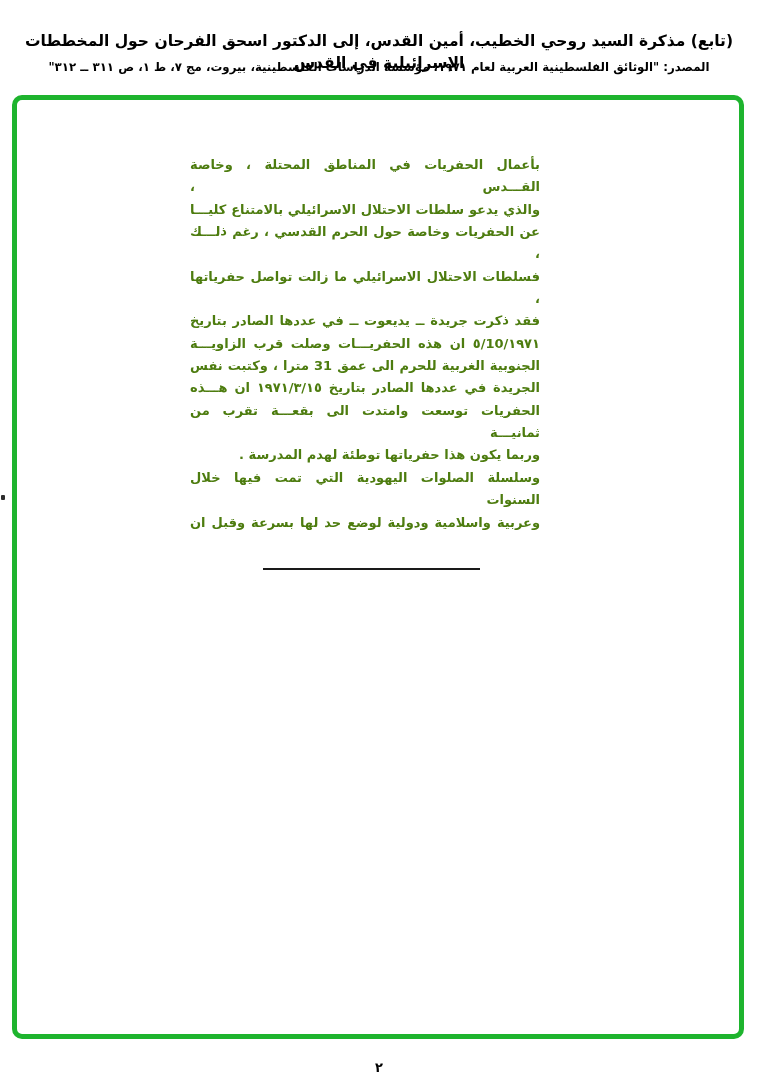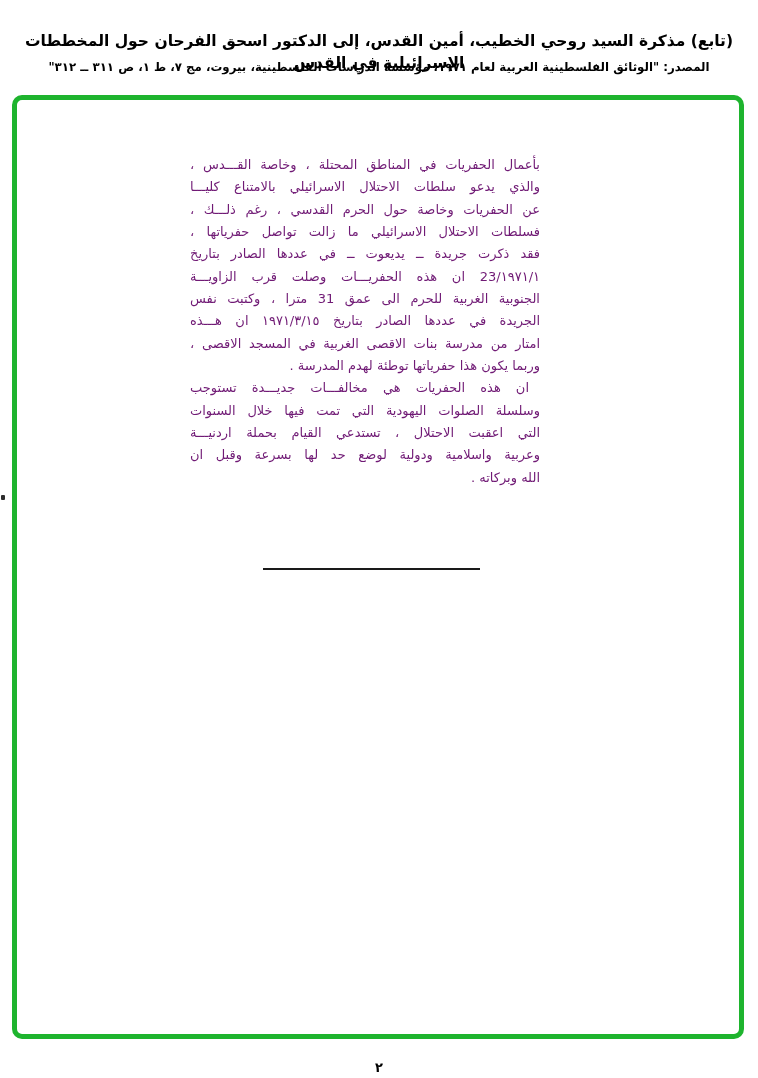--- a/index.html
+++ b/index.html
@@ -33,21 +33,21 @@
     width: 732px; height: 944px;
     border: 5px solid var(--frame-green, #1eb42e);
     border-radius: 10px;
     background: #ffffff;
   }
 
   
   .body-text {
     position: absolute; left: 190px; top: 146px; width: 350px;
     direction: rtl;
-    font-size: 13px; font-weight: normal; color: #701a75;
+    font-size: 13px; font-weight: bold; color: #4d7c0f;
     line-height: 22.35px;
   }
   .line { text-align: justify; text-align-last: justify; white-space: normal; }
   .line.para-end { text-align-last: right; }
   .line.indent { padding-right: 11px; }
 
   
   .sig-rule {
     position: absolute; left: 263px; top: 560px;
     width: 217px; height: 2px;
@@ -75,30 +75,27 @@
   <div class="doc-source">المصدر: "الوثائق الفلسطينية العربية لعام ١٩٧١، مؤسسة الدراسات الفلسطينية، بيروت، مج ٧، ط ١، ص ٣١١ ــ ٣١٢"</div>
 
   <div class="frame"></div>
 
   <div class="body-text">
     <div class="line">بأعمال الحفريات في المناطق المحتلة ، وخاصة القـــدس ،</div>
     <div class="line">والذي يدعو سلطات الاحتلال الاسرائيلي بالامتناع كليـــا</div>
     <div class="line">عن الحفريات وخاصة حول الحرم القدسي ، رغم ذلـــك ،</div>
     <div class="line">فسلطات الاحتلال الاسرائيلي ما زالت تواصل حفرياتها ،</div>
     <div class="line">فقد ذكرت جريدة ــ يديعوت ــ في عددها الصادر بتاريخ</div>
-    <div class="line">١٩٧١/١/23 ان هذه الحفريـــات وصلت قرب الزاويـــة</div>
+    <div class="line">١٩٧١/10/٥ ان هذه الحفريـــات وصلت قرب الزاويـــة</div>
     <div class="line">الجنوبية الغربية للحرم الى عمق 31 مترا ، وكتبت نفس</div>
     <div class="line">الجريدة في عددها الصادر بتاريخ ١٩٧١/٣/١٥ ان هـــذه</div>
-    <div class="line">امتار من مدرسة بنات الاقصى الغربية في المسجد الاقصى ،</div>
+    <div class="line">الحفريات توسعت وامتدت الى بقعـــة تقرب من ثمانيـــة</div>
     <div class="line para-end">وربما يكون هذا حفرياتها توطئة لهدم المدرسة .</div>
-    <div class="line indent">ان هذه الحفريات هي مخالفـــات جديـــدة تستوجب</div>
     <div class="line">وسلسلة الصلوات اليهودية التي تمت فيها خلال السنوات</div>
-    <div class="line">التي اعقبت الاحتلال ، تستدعي القيام بحملة اردنيـــة</div>
     <div class="line">وعربية واسلامية ودولية لوضع حد لها بسرعة وقبل ان</div>
-    <div class="line para-end">الله وبركاته .</div>
   </div>
 
   <div class="sig-rule"></div>
 
   <div class="speck"></div>
 
   <div class="page-number">٢</div>
 
 </div>
 

